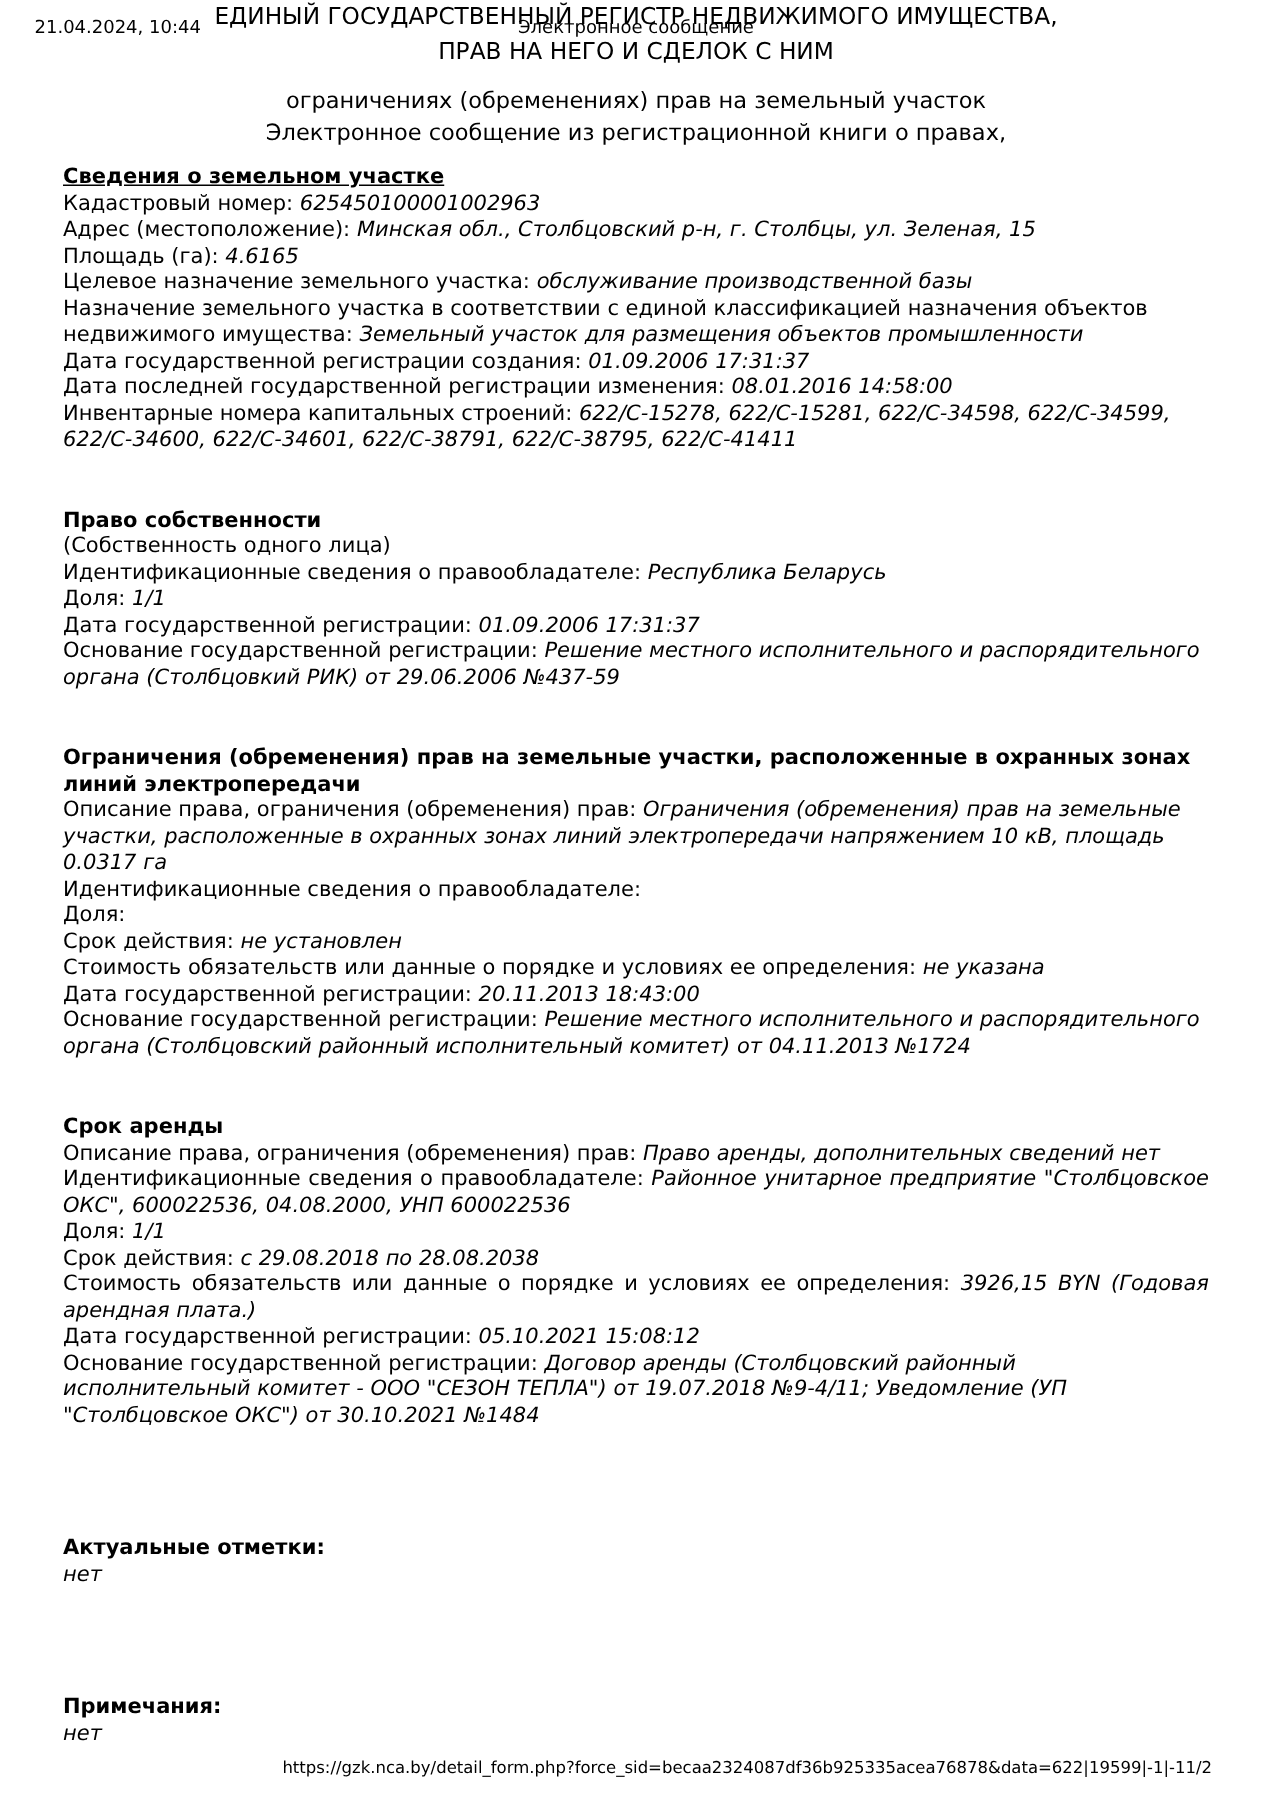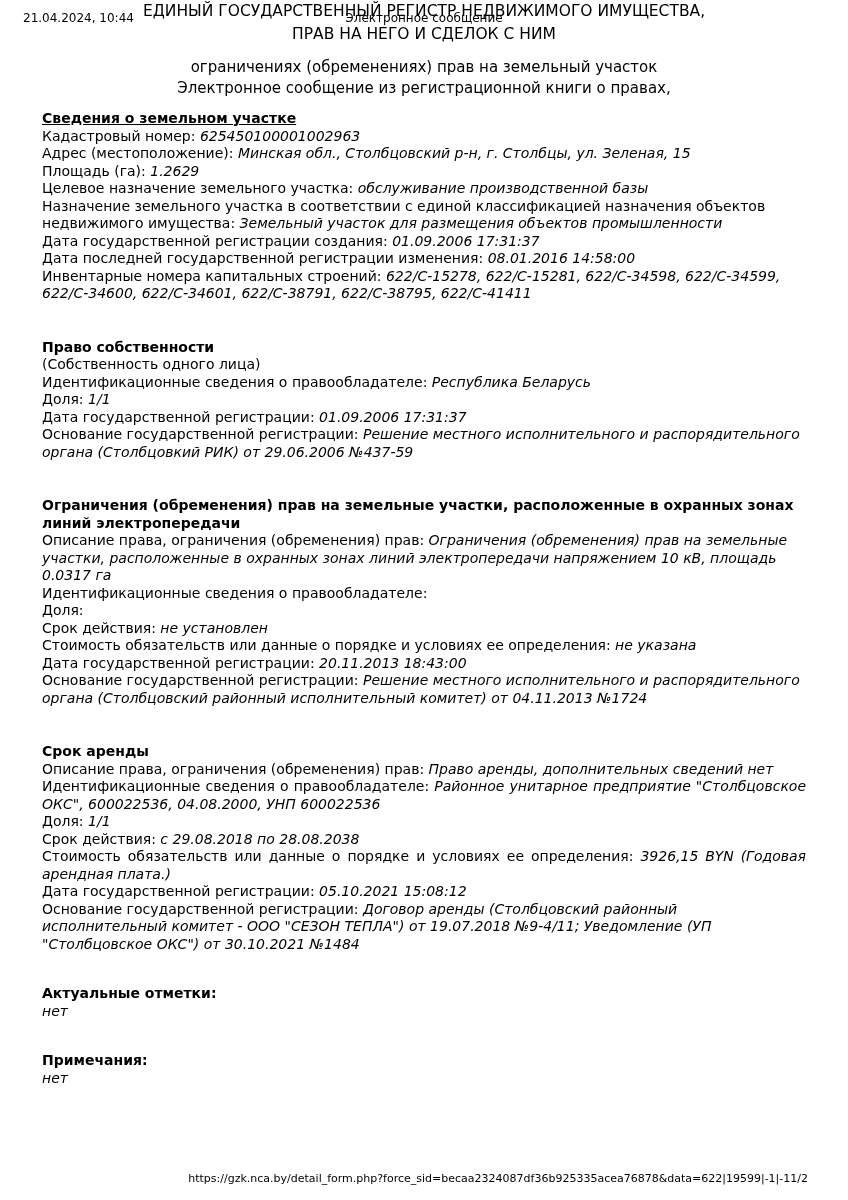--- a/index.html
+++ b/index.html
@@ -33,21 +33,21 @@
   .doc-subtitle {
     margin-top: 11px;
     text-align: center;
     font-size: 15px;
     line-height: 21px;
   }
   
   main { display: block; padding: 0 42px; }
   .section { margin-top: 36px; }
   .section:first-child { margin-top: 11px; }
-  .section:nth-child(5), .section:nth-child(6) { margin-top: 32px; }
+  .section:nth-child(5), .section:nth-child(6) { margin-top: 71px; }
   .heading {
     font-size: 14px;
     line-height: 17.5px;
     font-weight: bold;
     margin: 0;
   }
   .heading.underline { text-decoration: underline; }
   .row {
     margin: 0;
     font-size: 14px;
@@ -85,21 +85,21 @@
 <div class="doc-subtitle">
   <div>ограничениях (обременениях) прав на земельный участок</div>
   <div>Электронное сообщение из регистрационной книги о правах,</div>
 </div>
 
 <main id="sections">
     <section class="section">
       <h2 class="heading underline">Сведения о земельном участке</h2>
       <p class="row"><span class="label">Кадастровый номер:</span> <span class="value">625450100001002963</span></p>
       <p class="row"><span class="label">Адрес (местоположение):</span> <span class="value">Минская обл., Столбцовский р-н, г. Столбцы, ул. Зеленая, 15</span></p>
-      <p class="row"><span class="label">Площадь (га):</span> <span class="value">1.2629</span></p>
+      <p class="row"><span class="label">Площадь (га):</span> <span class="value">4.6165</span></p>
       <p class="row"><span class="label">Целевое назначение земельного участка:</span> <span class="value">обслуживание производственной базы</span></p>
       <p class="row"><span class="label">Назначение земельного участка в соответствии с единой классификацией назначения объектов недвижимого имущества:</span> <span class="value">Земельный участок для размещения объектов промышленности</span></p>
       <p class="row"><span class="label">Дата государственной регистрации создания:</span> <span class="value">01.09.2006 17:31:37</span></p>
       <p class="row"><span class="label">Дата последней государственной регистрации изменения:</span> <span class="value">08.01.2016 14:58:00</span></p>
       <p class="row"><span class="label">Инвентарные номера капитальных строений:</span> <span class="value">622/С-15278, 622/С-15281, 622/С-34598, 622/С-34599, 622/С-34600, 622/С-34601, 622/С-38791, 622/С-38795, 622/С-41411</span></p>
     </section>
     <section class="section">
       <h2 class="heading">Право собственности</h2>
       <p class="row"><span class="plain">(Собственность одного лица)</span></p>
       <p class="row"><span class="label">Идентификационные сведения о правообладателе:</span> <span class="value">Республика Беларусь</span></p>

